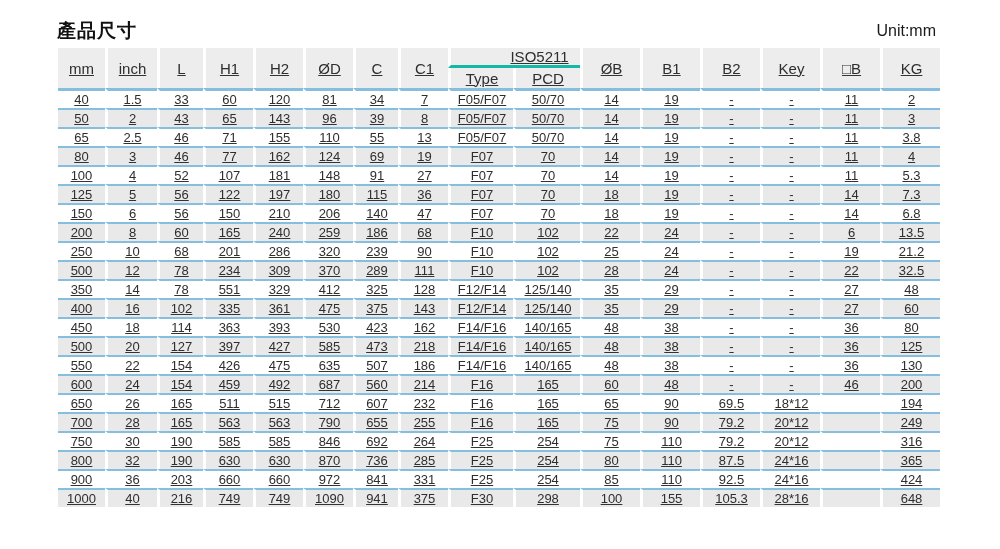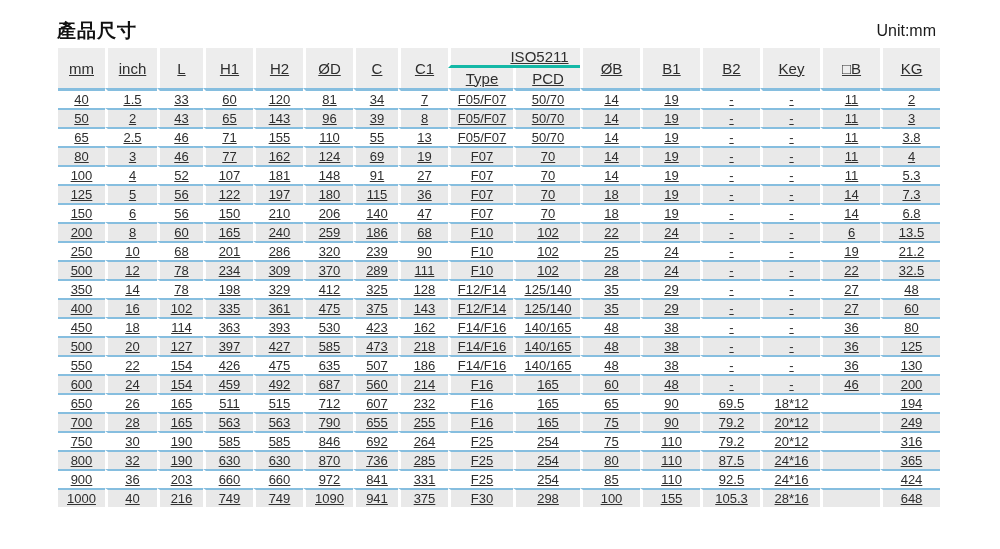--- a/index.html
+++ b/index.html
@@ -298,21 +298,21 @@
           <td>24</td>
           <td>-</td>
           <td>-</td>
           <td>22</td>
           <td>32.5</td>
         </tr>
         <tr>
           <td>350</td>
           <td>14</td>
           <td>78</td>
-          <td>198</td>
+          <td>551</td>
           <td>329</td>
           <td>412</td>
           <td>325</td>
           <td>128</td>
           <td>F12/F14</td>
           <td>125/140</td>
           <td>35</td>
           <td>29</td>
           <td>-</td>
           <td>-</td>

